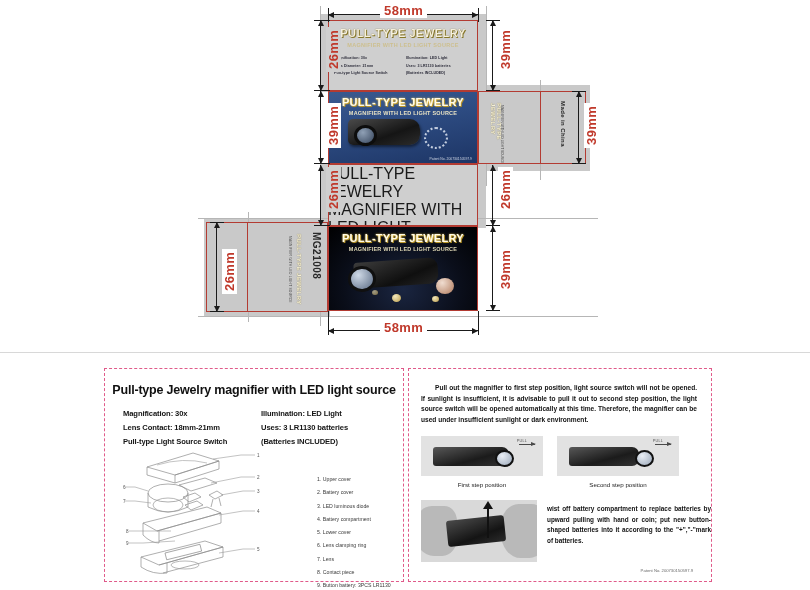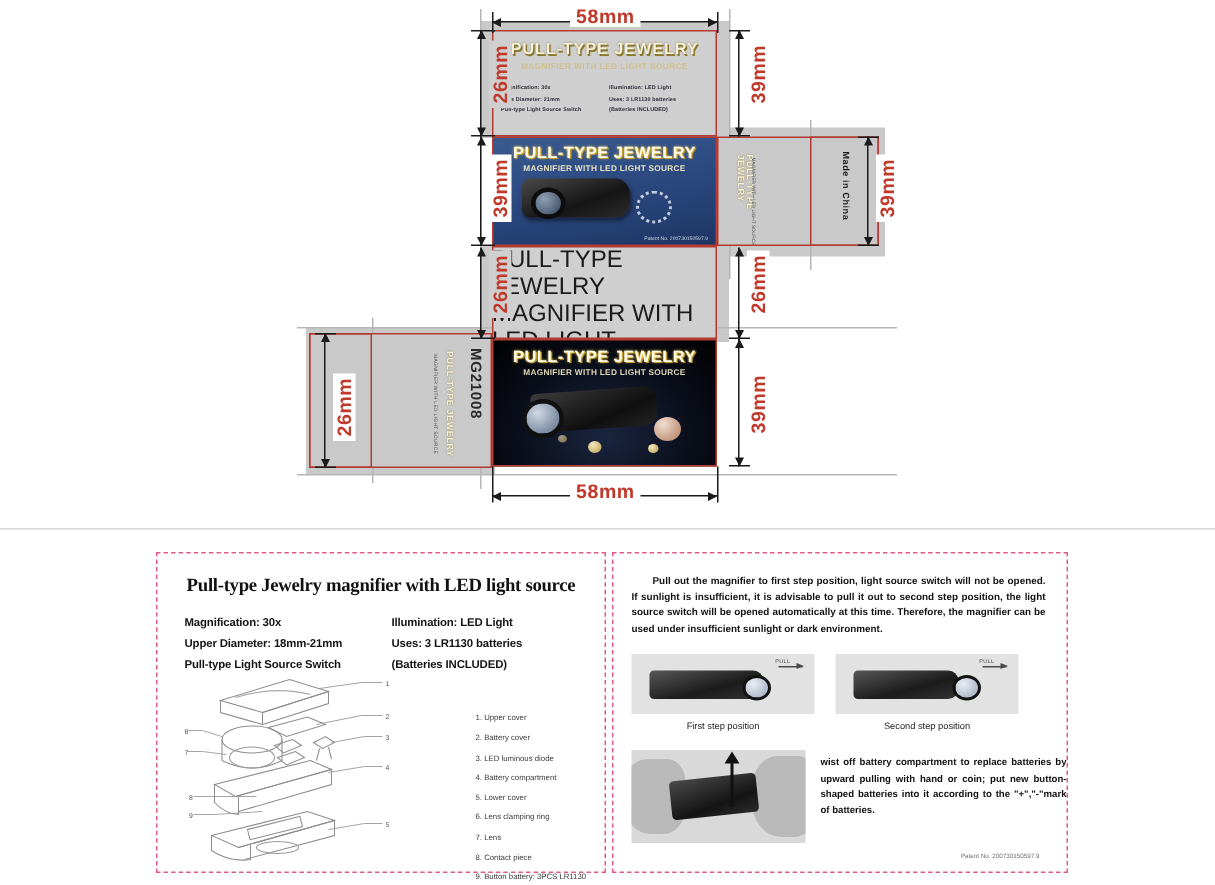--- a/index.html
+++ b/index.html
@@ -165,21 +165,21 @@
   .sheet{position:absolute;left:104px;top:368px;width:608px;height:214px;}
   .sheet-half{
     position:absolute;top:0;height:214px;box-sizing:border-box;
     border:1px dashed #e05a8a;background:#fff;
   }
   .sheet-left{left:0;width:300px;}
   .sheet-right{left:304px;width:304px;}
 
   .ins-title{
     text-align:center;font-weight:bold;font-size:12.5px;color:#111;
-    margin-top:14px;letter-spacing:-.2px;font-family:Liberation Serif, serif;
+    margin-top:14px;letter-spacing:-.2px;
   }
   .ins-specs{display:flex;margin:10px 14px 0 18px;gap:10px;}
   .ins-specs .col{flex:1;}
   .ins-specs .col div{
     font-size:7.6px;font-weight:bold;color:#141414;line-height:1.85;
     white-space:nowrap;letter-spacing:-.1px;
   }
 
   .parts-list{position:absolute;left:172px;top:88px;width:120px;}
   .parts-list li{
@@ -406,21 +406,21 @@
   <div class="hr-div"></div>
 
   <div class="sheet">
 
     <div class="sheet-half sheet-left">
       <div class="ins-title">Pull-type Jewelry magnifier with LED light source</div>
 
       <div class="ins-specs">
         <div class="col">
           <div>Magnification:  30x</div>
-          <div>Upper Diameter: 18mm-21mm</div>
+          <div>Lens Contact: 18mm-21mm</div>
           <div>Pull-type Light Source Switch</div>
         </div>
         <div class="col">
           <div>Illumination:  LED Light</div>
           <div>Uses: 3 LR1130 batteries</div>
           <div>(Batteries INCLUDED)</div>
         </div>
       </div>
 
       <div class="exploded">

